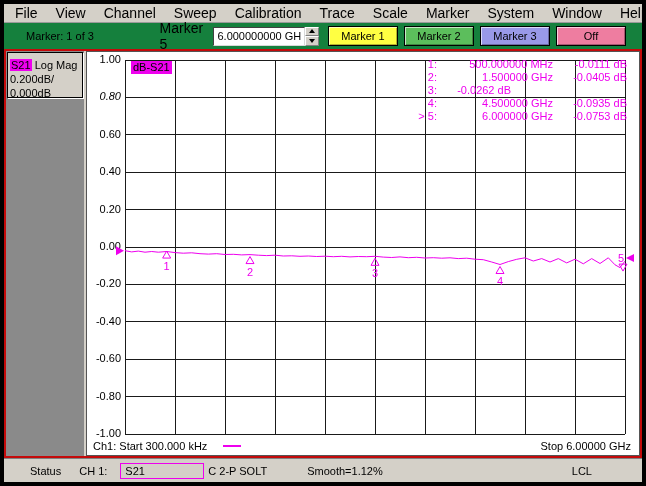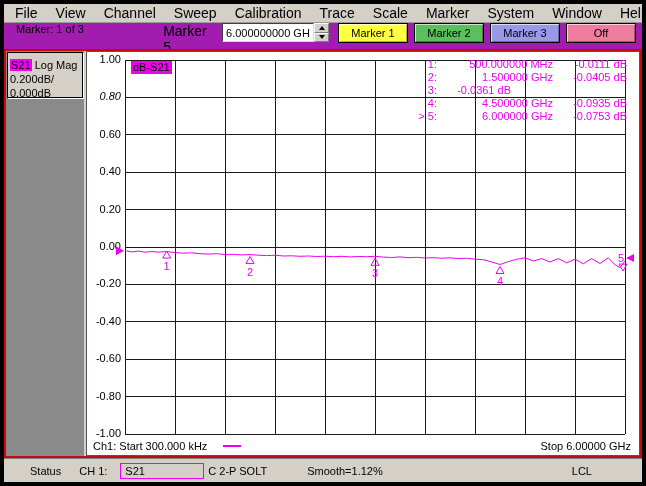--- a/index.html
+++ b/index.html
@@ -24,23 +24,23 @@
     background:#D4D0C8;
   }
   .menu-item{
     font-size:14px; color:#000;
     padding:2px 9px 3px;
     cursor:default; white-space:nowrap;
   }
   
   .toolbar{
     height:26px; flex:0 0 26px;
-    display:flex; 
-    padding:0 6px;
-    background:#a21caf;
+    display:flex; align-items:center;
+    padding:0 16px;
+    background:#15803d;
   }
   .marker-status{ font-size:11px; margin-left:6px; width:148px; }
   .m5-label{ font-size:14px; margin-right:4px; }
   .m5-input{
     width:92px; height:19px;
     font-family:"Liberation Sans",sans-serif;
     font-size:11px; padding:1px 3px;
     background:#fff;
     border:1px solid #404040;
     border-right-color:#d8d8d8; border-bottom-color:#d8d8d8;
@@ -241,21 +241,21 @@
           <span class="ro-f">500.000000 MHz</span>
           <span class="ro-v">-0.0111 dB</span>
         </div>
         <div class="readout-row">
           <span class="ro-n">2:</span>
           <span class="ro-f">1.500000 GHz</span>
           <span class="ro-v">-0.0405 dB</span>
         </div>
         <div class="readout-row">
           <span class="ro-n">3:</span>
-          <span class="ro-v">-0.0361 dB</span>
+          <span class="ro-v">-0.0262 dB</span>
         </div>
         <div class="readout-row">
           <span class="ro-n">4:</span>
           <span class="ro-f">4.500000 GHz</span>
           <span class="ro-v">-0.0935 dB</span>
         </div>
         <div class="readout-row">
           <span class="ro-n">&gt; 5:</span>
           <span class="ro-f">6.000000 GHz</span>
           <span class="ro-v">-0.0753 dB</span>

